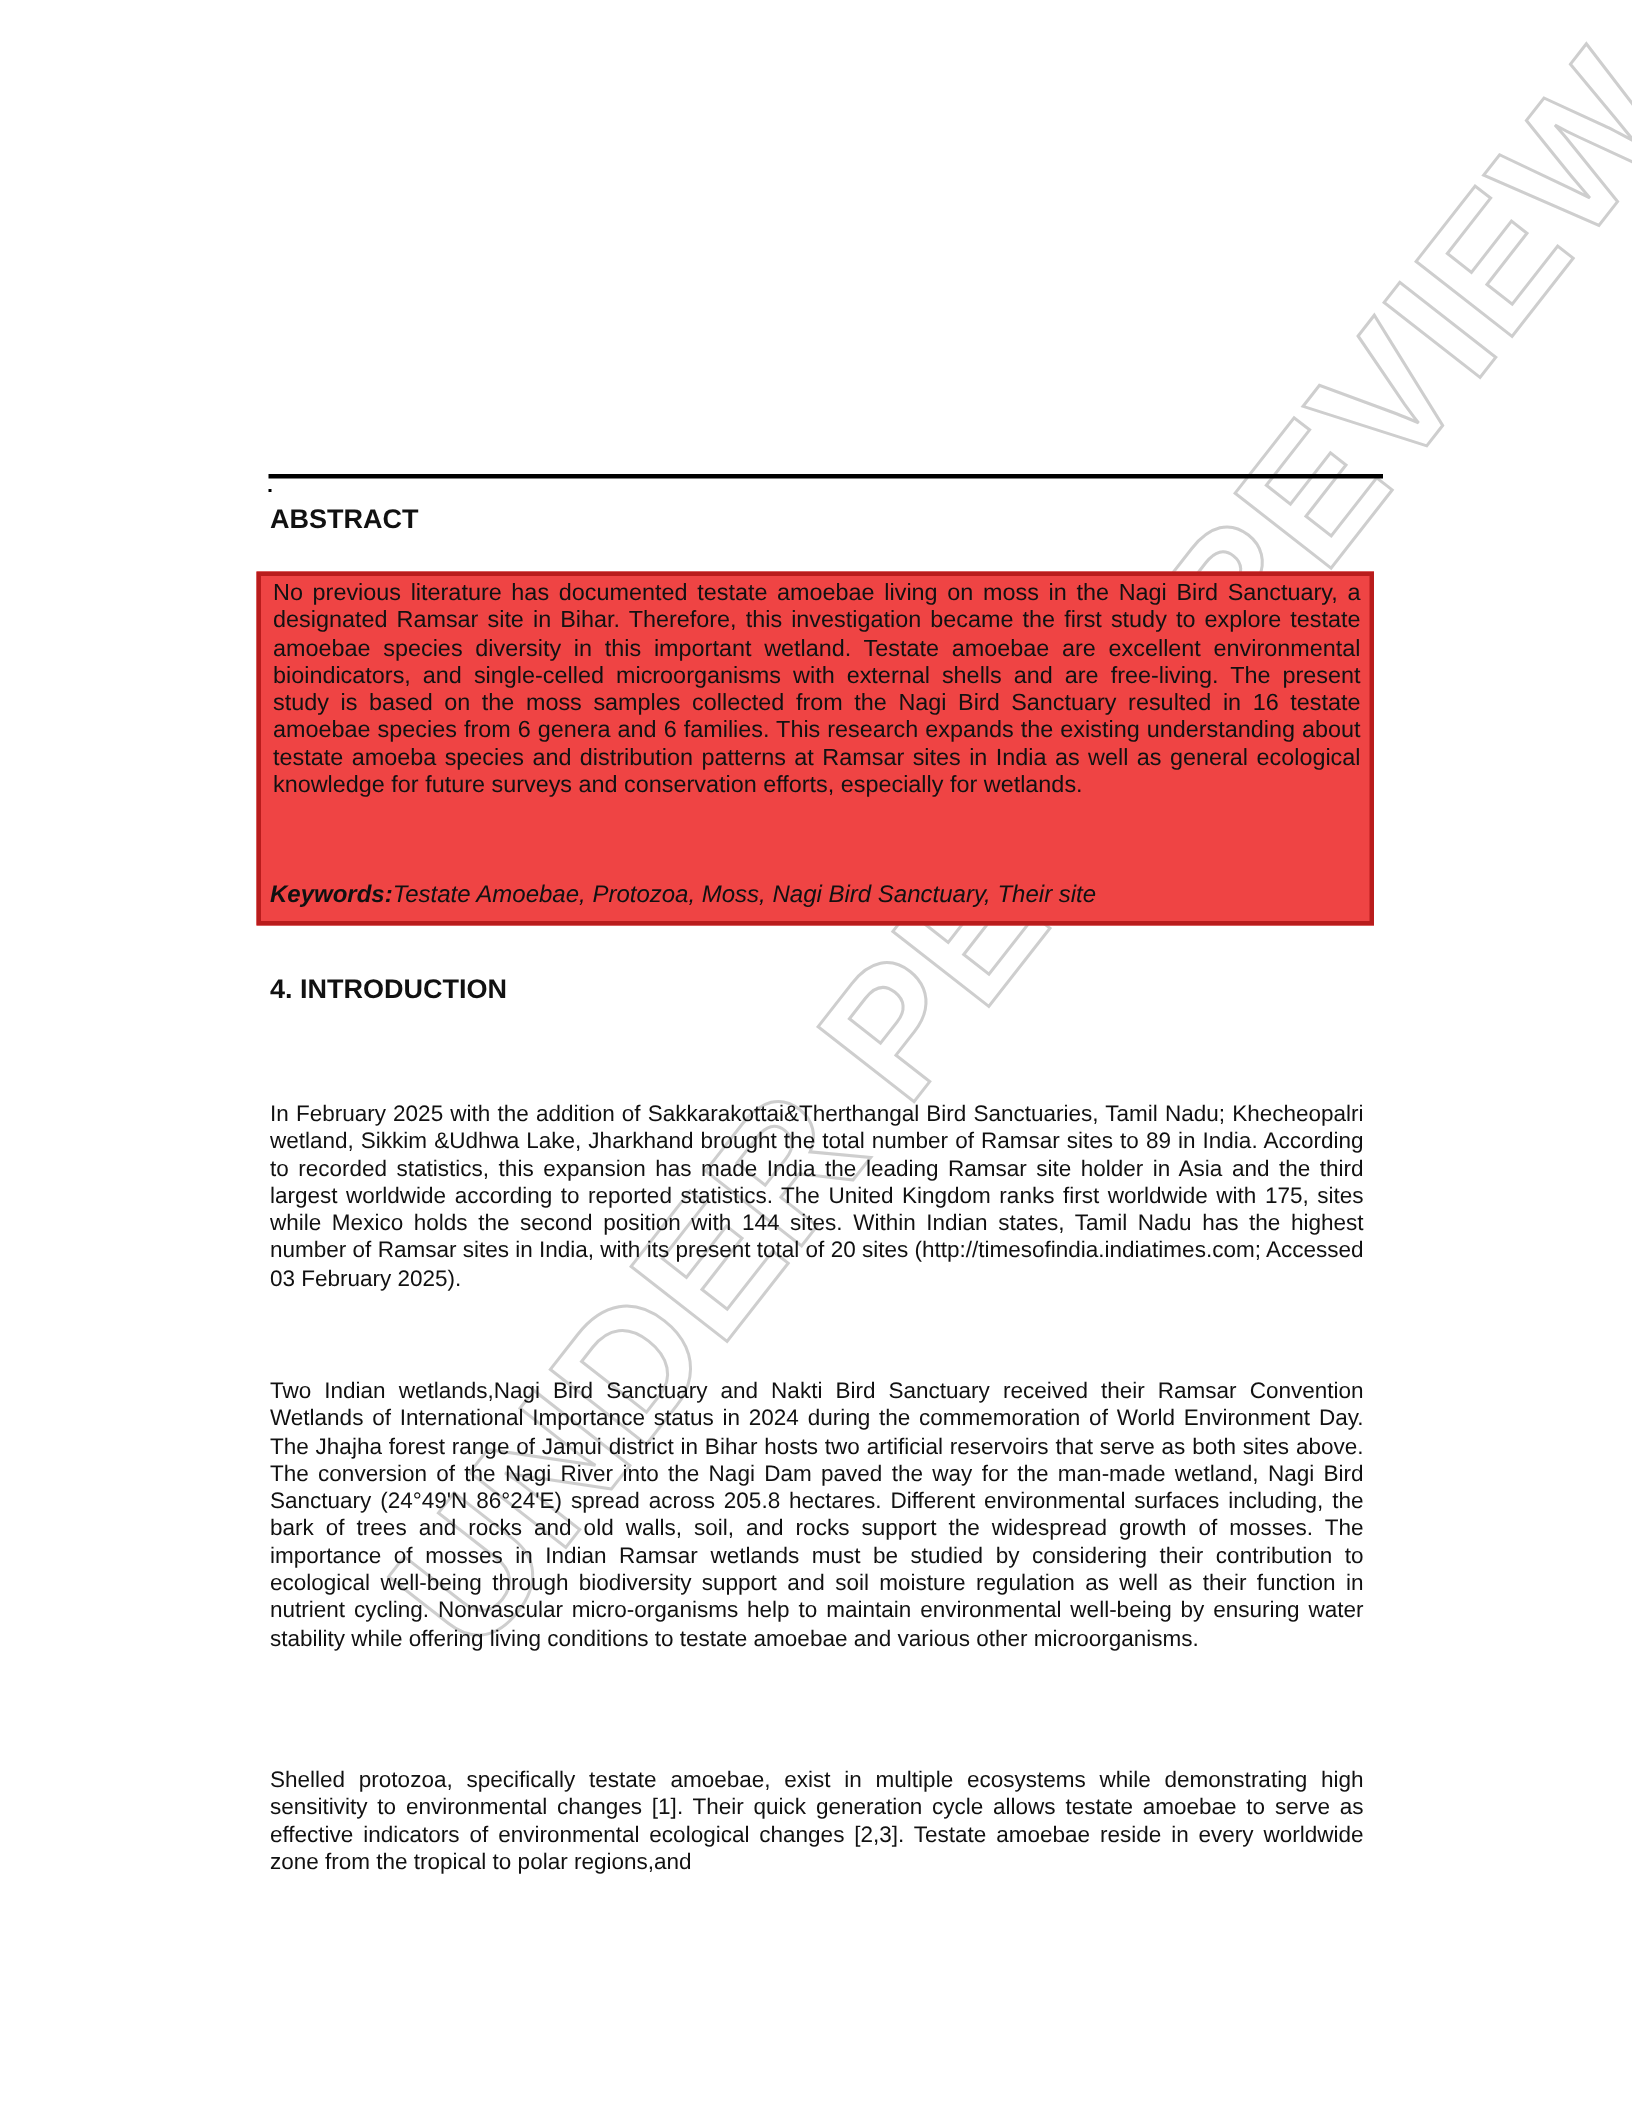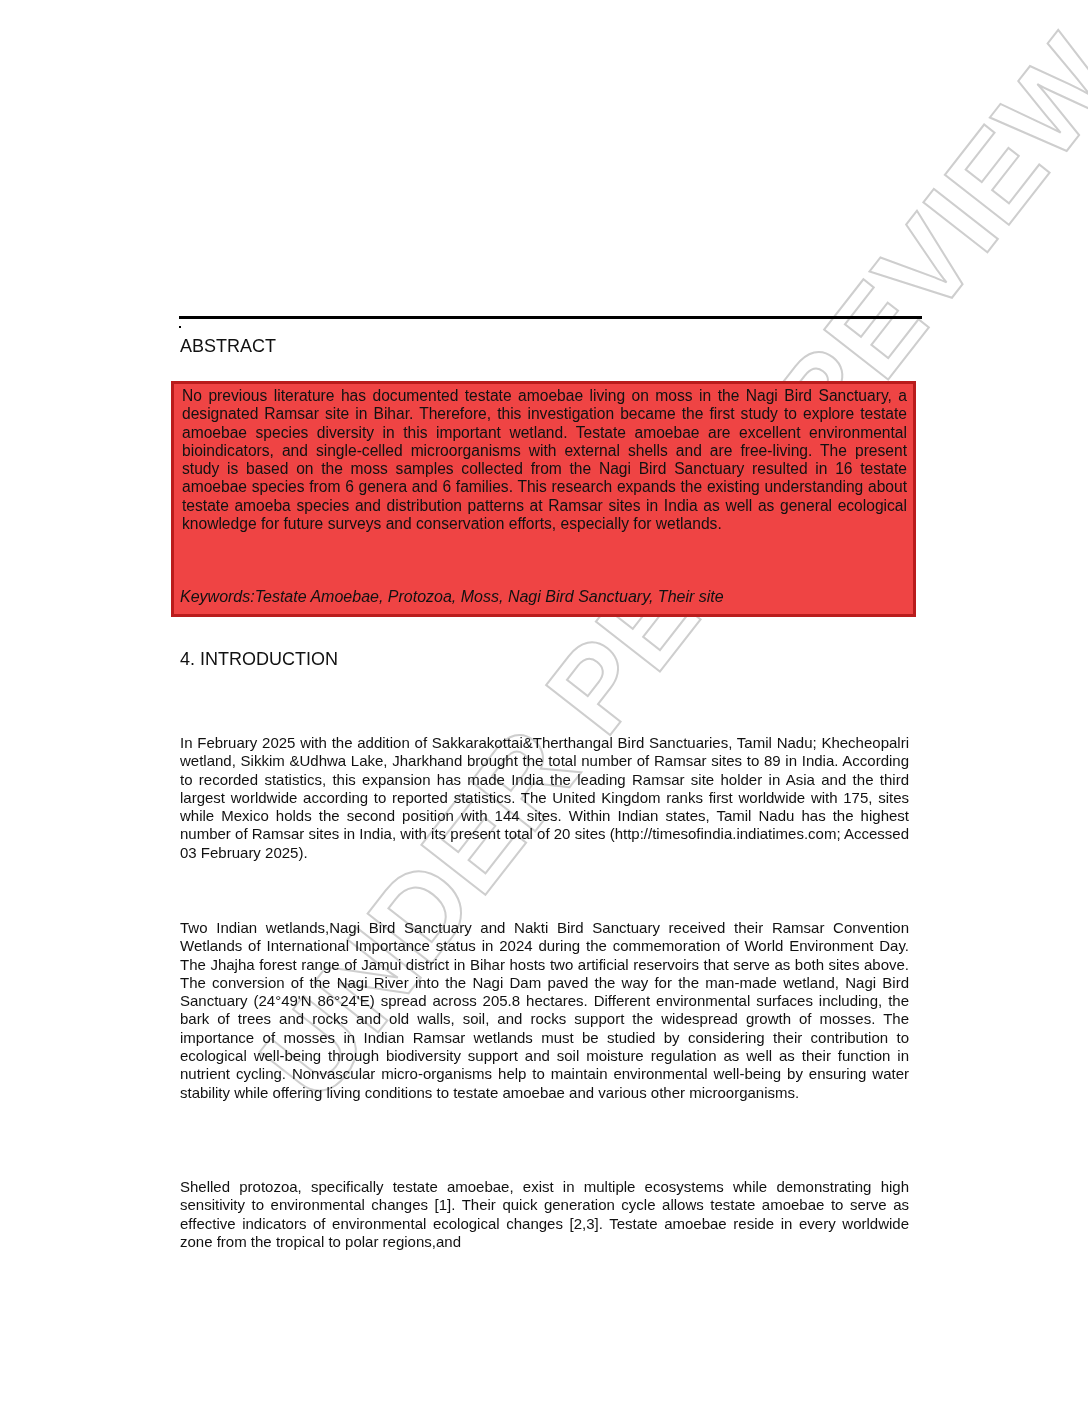--- a/index.html
+++ b/index.html
@@ -9,34 +9,34 @@
     position: absolute; left: 180px; top: 164px; width: 730px;
     font-family: "Liberation Sans", sans-serif; font-weight: bold;
     font-size: 31px; line-height: 37px; text-align: justify; text-align-last: left;
     letter-spacing: -0.2px; color: #111;
   }
   .rule {
     position: absolute; left: 179px; top: 316px; width: 743px; height: 3px; background: #000;
   }
   .dot { position: absolute; left: 179px; top: 326px; width: 2px; height: 2px; background: #000; }
   .section-heading {
-    position: absolute; left: 180px; font-weight: normal; font-size: 18px; line-height: 22px; color: #111;
+    position: absolute; left: 180px; font-weight: bold; font-size: 18px; line-height: 22px; color: #111;
   }
   .abstract-box {
     position: absolute; left: 171px; top: 381px; width: 745px; height: 236px;
     border: 3px solid #b91c1c; background: #ef4444; box-sizing: border-box;
     padding: 3px 6px 0 8px;
   }
   .abstract-text {
     font-size: 15.6px; line-height: 18.3px; text-align: justify; text-align-last: left; color: #111;
   }
   .keywords {
     position: absolute; left: 180px; top: 587px; width: 740px; font-size: 16px; line-height: 20px; font-style: italic;
   }
-  .keywords .kw-label { font-weight: normal; }
+  .keywords .kw-label { font-weight: bold; }
   .para {
     position: absolute; left: 180px; width: 729px;
     font-size: 15px; line-height: 18.3px; text-align: justify; text-align-last: left; color: #111; margin-top: 40px;
   }
   .watermark {
     position: absolute; left: 95px; top: 620px; width: 1000px;
     transform: rotate(-52deg); transform-origin: center center;
     font-family: "Liberation Sans", sans-serif; font-weight: bold;
     font-size: 118px; letter-spacing: 2px; white-space: nowrap;
     color: transparent; -webkit-text-stroke: 2px rgba(150,150,150,0.55);

